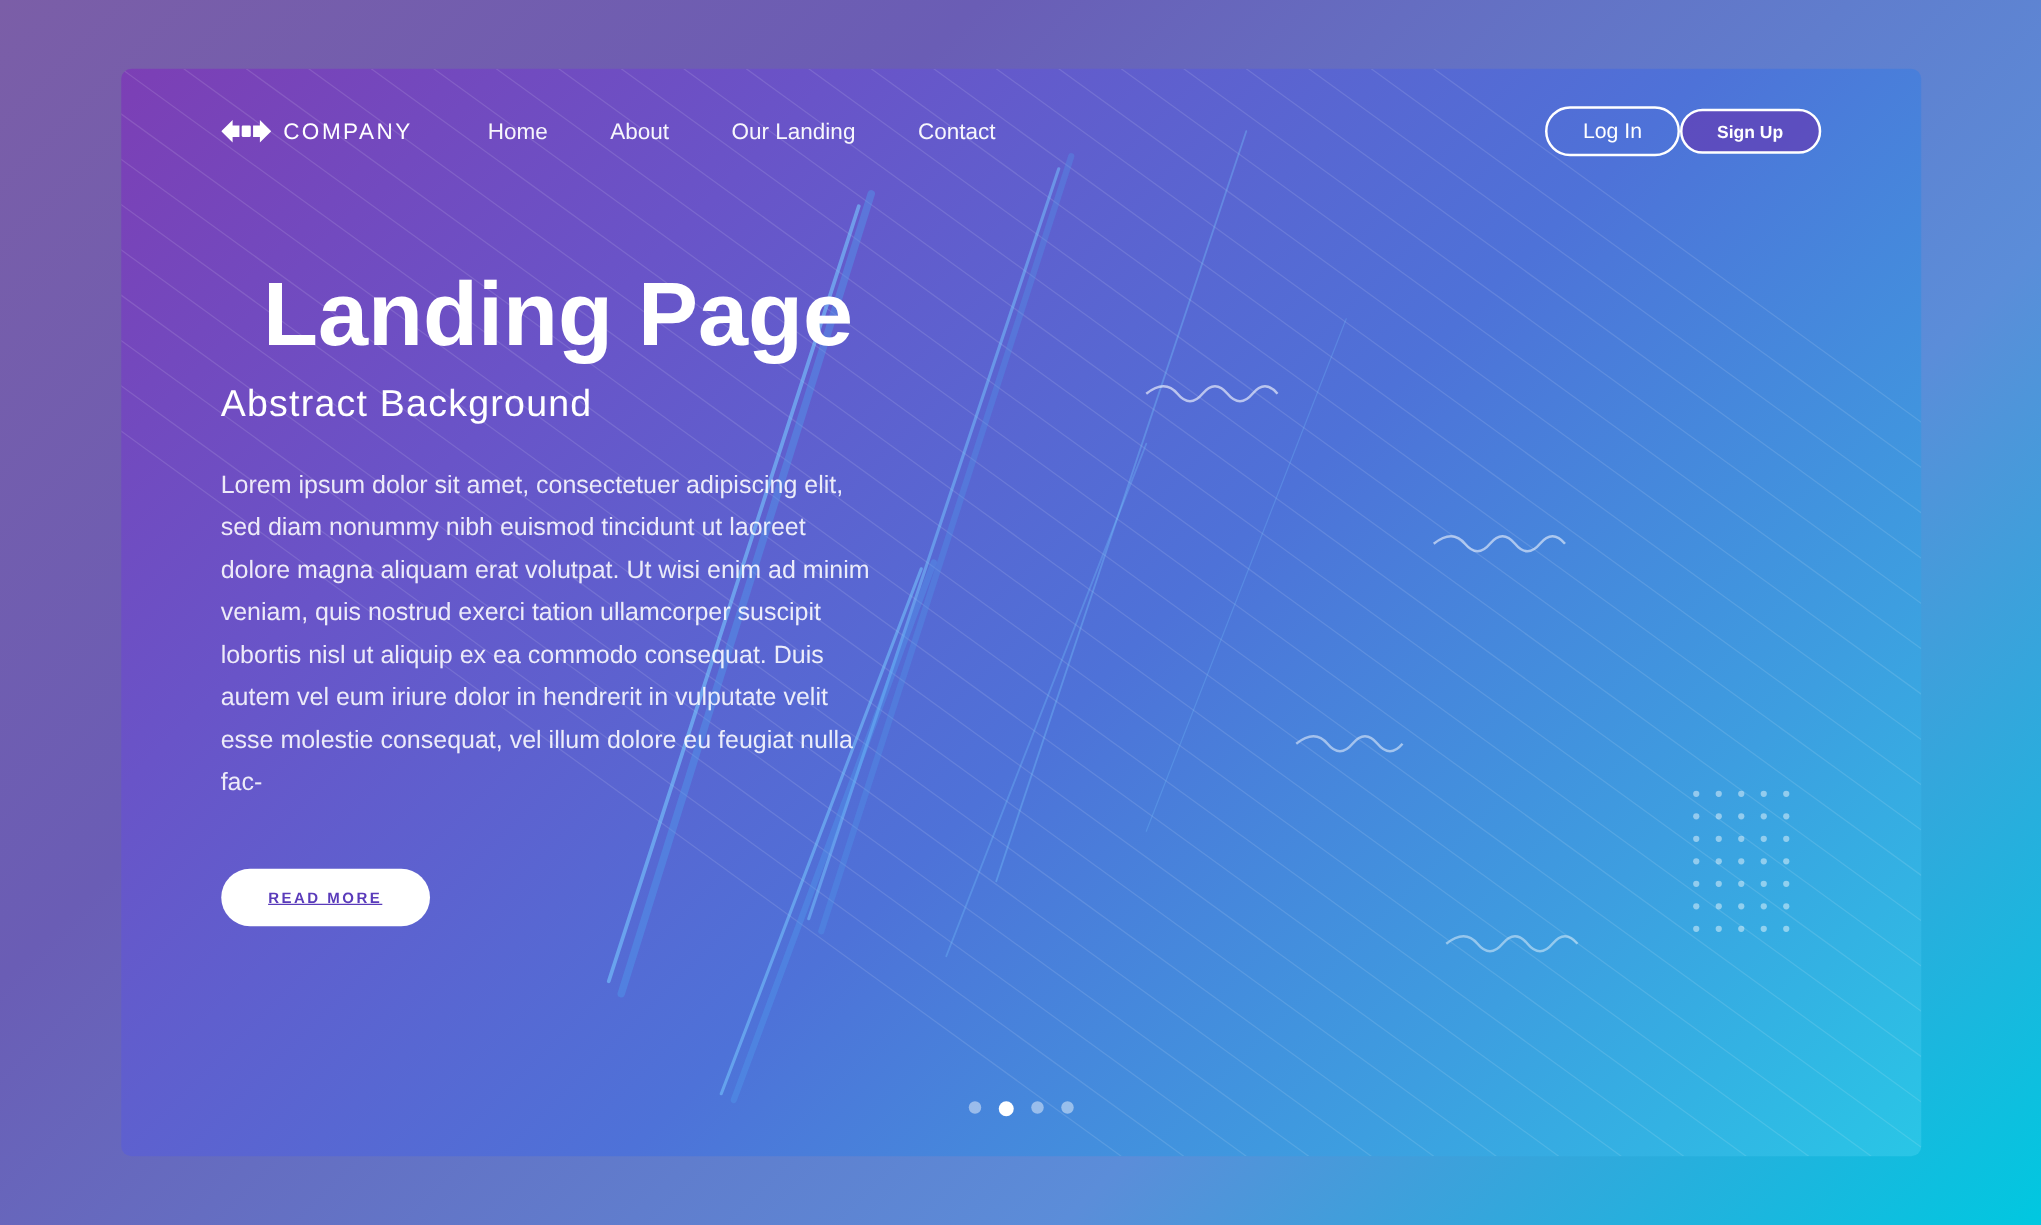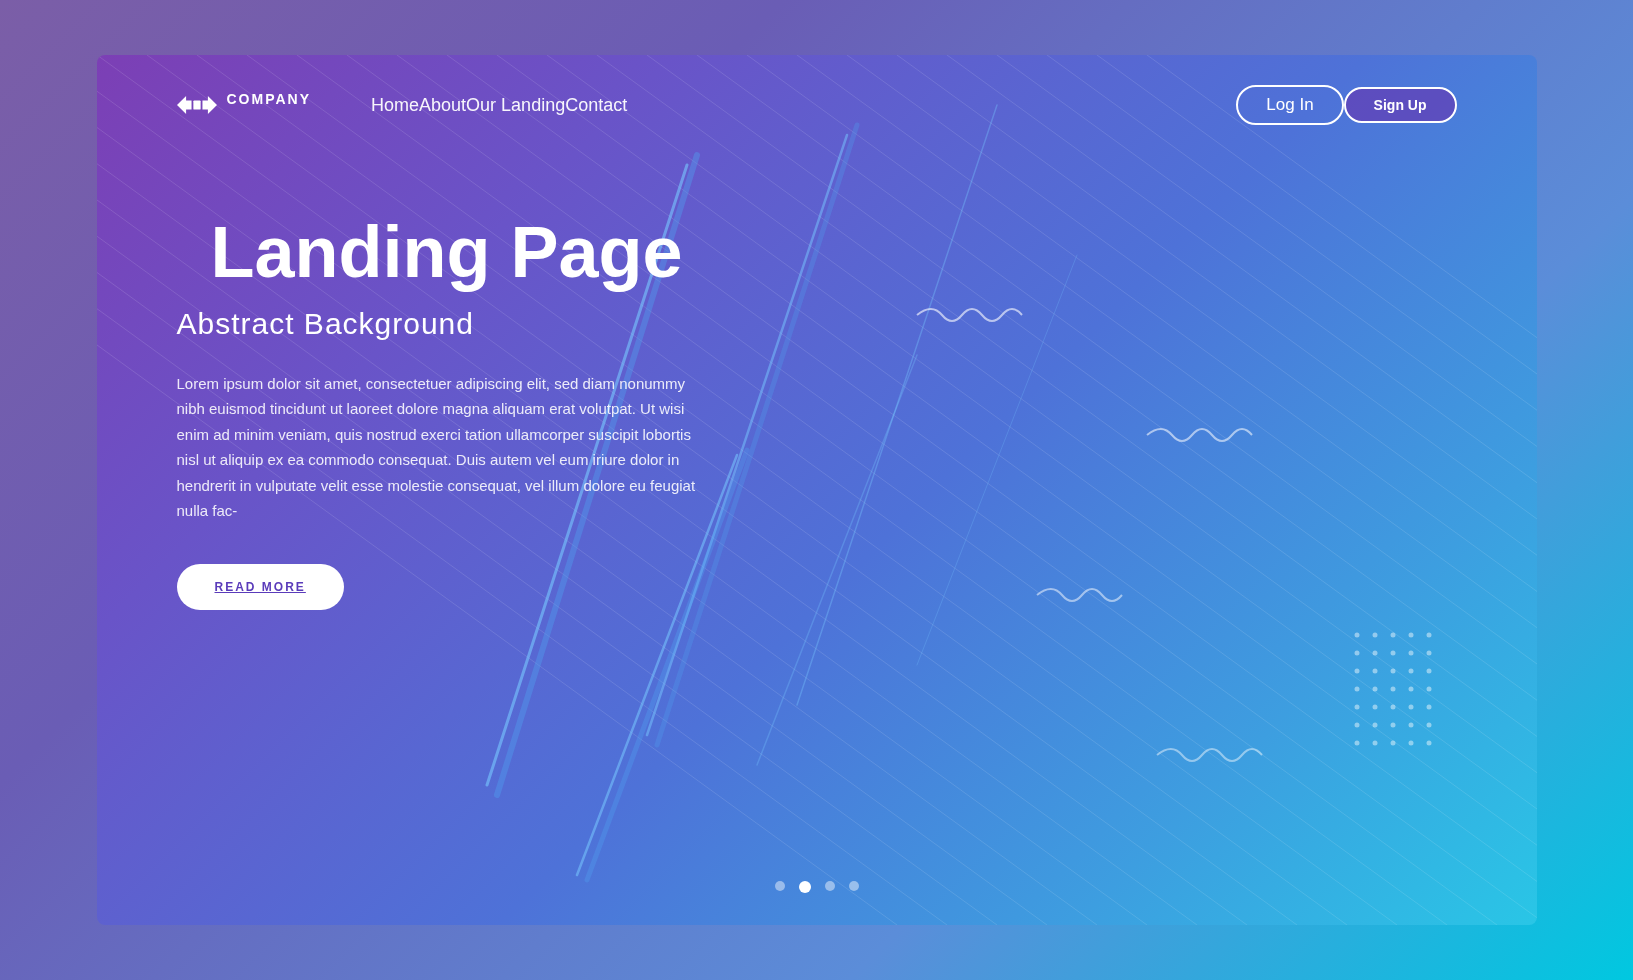--- a/index.html
+++ b/index.html
@@ -42,42 +42,43 @@
       position: relative;
       z-index: 10;
       display: flex;
       align-items: center;
       padding: 0 80px;
       height: 100px;
     }
 
     .logo {
       display: flex;
-      align-items: flex-start;
+      align-items: center;
       gap: 10px;
       color: white;
-      font-size: 14px;
-      font-weight: 700;
+      font-size: 18px;
+      font-weight: 400;
       letter-spacing: 2px;
       flex: 0 0 auto;
     }
 
     .logo-icon {
       display: flex;
       align-items: center;
     }
 
     .logo-icon svg {
       width: 40px;
       height: 28px;
     }
 
     .nav-links {
       display: flex;
       align-items: flex-start;
+      gap: 50px;
       margin-left: 60px;
       flex: 1;
     }
 
     .nav-link {
       color: white;
       font-size: 18px;
       font-weight: 400;
       cursor: pointer;
       text-decoration: none;
@@ -130,25 +131,25 @@
 
     .hero-subtitle {
       font-size: 30px;
       font-weight: 400;
       color: white;
       letter-spacing: 1px;
       margin-bottom: 30px;
     }
 
     .hero-body {
-      font-size: 15px;
+      font-size: 20px;
       color: rgba(255,255,255,0.88);
       line-height: 1.7;
       max-width: 520px;
-      margin-bottom: 40px;
+      margin-bottom: 52px;
     }
 
     .btn-read-more {
       background: white;
       color: #5a3bba;
       font-size: 12px;
       font-weight: 800;
       letter-spacing: 2px;
       border: none;
       border-radius: 40px;

